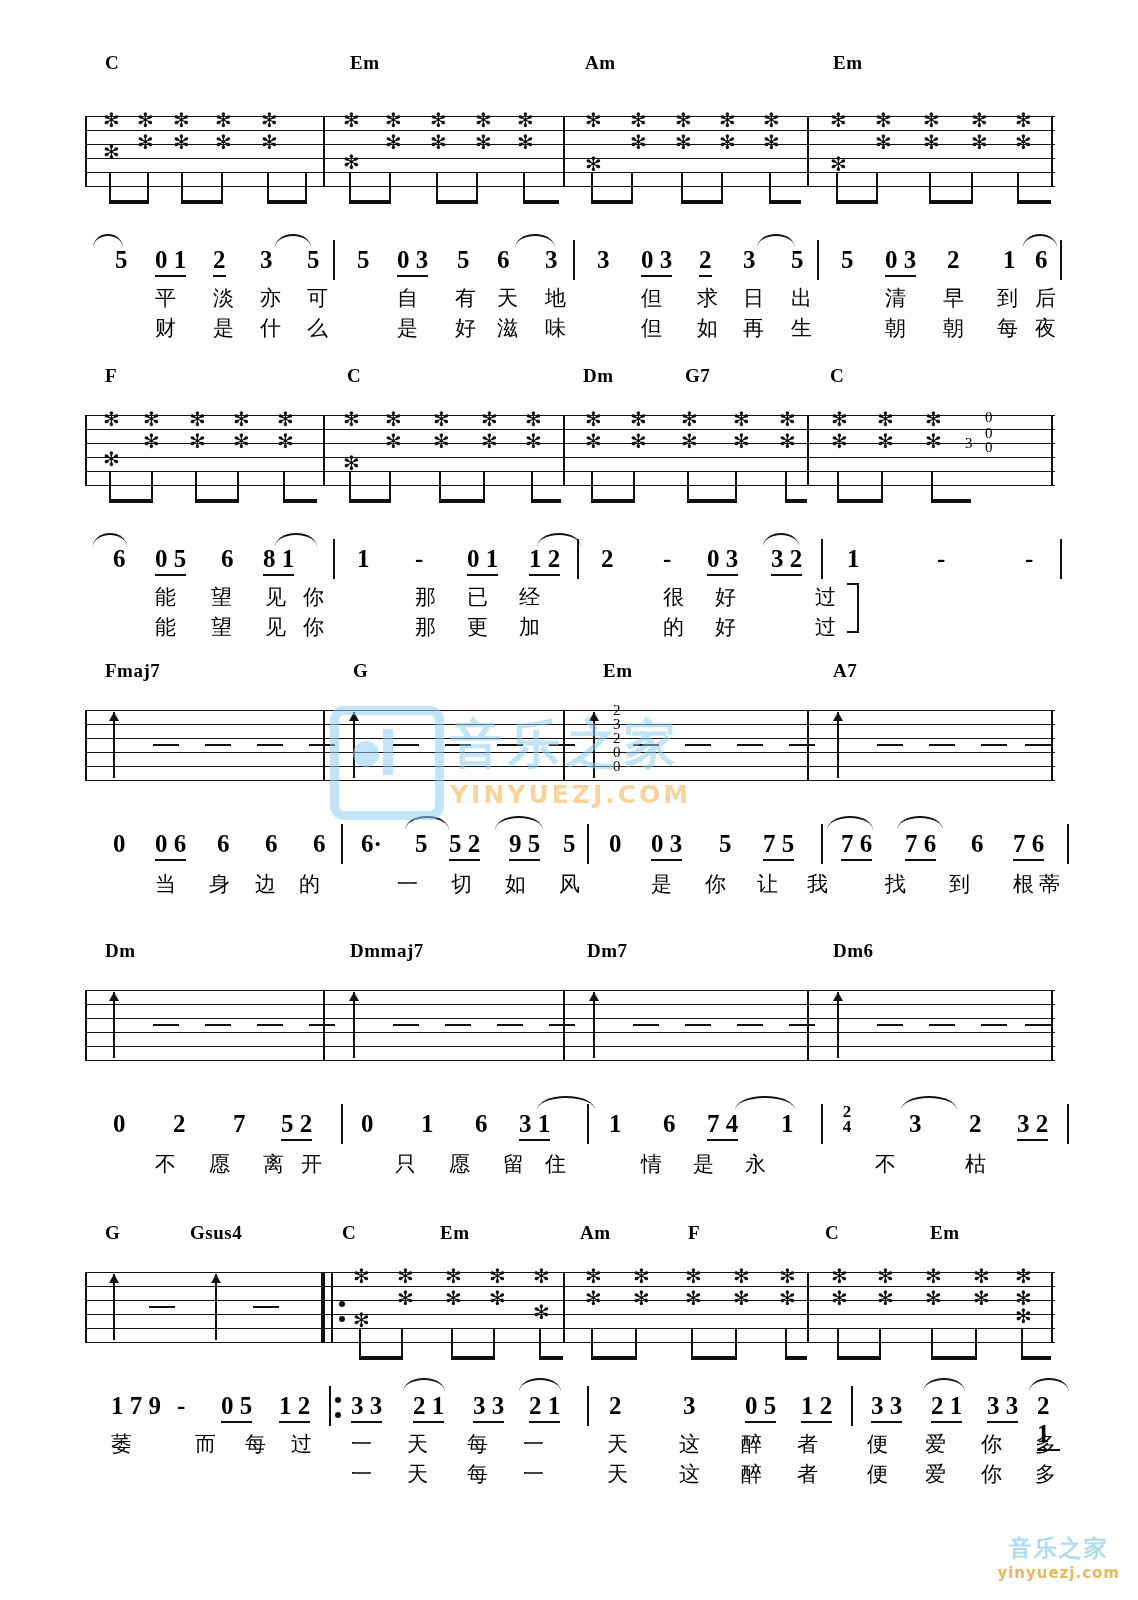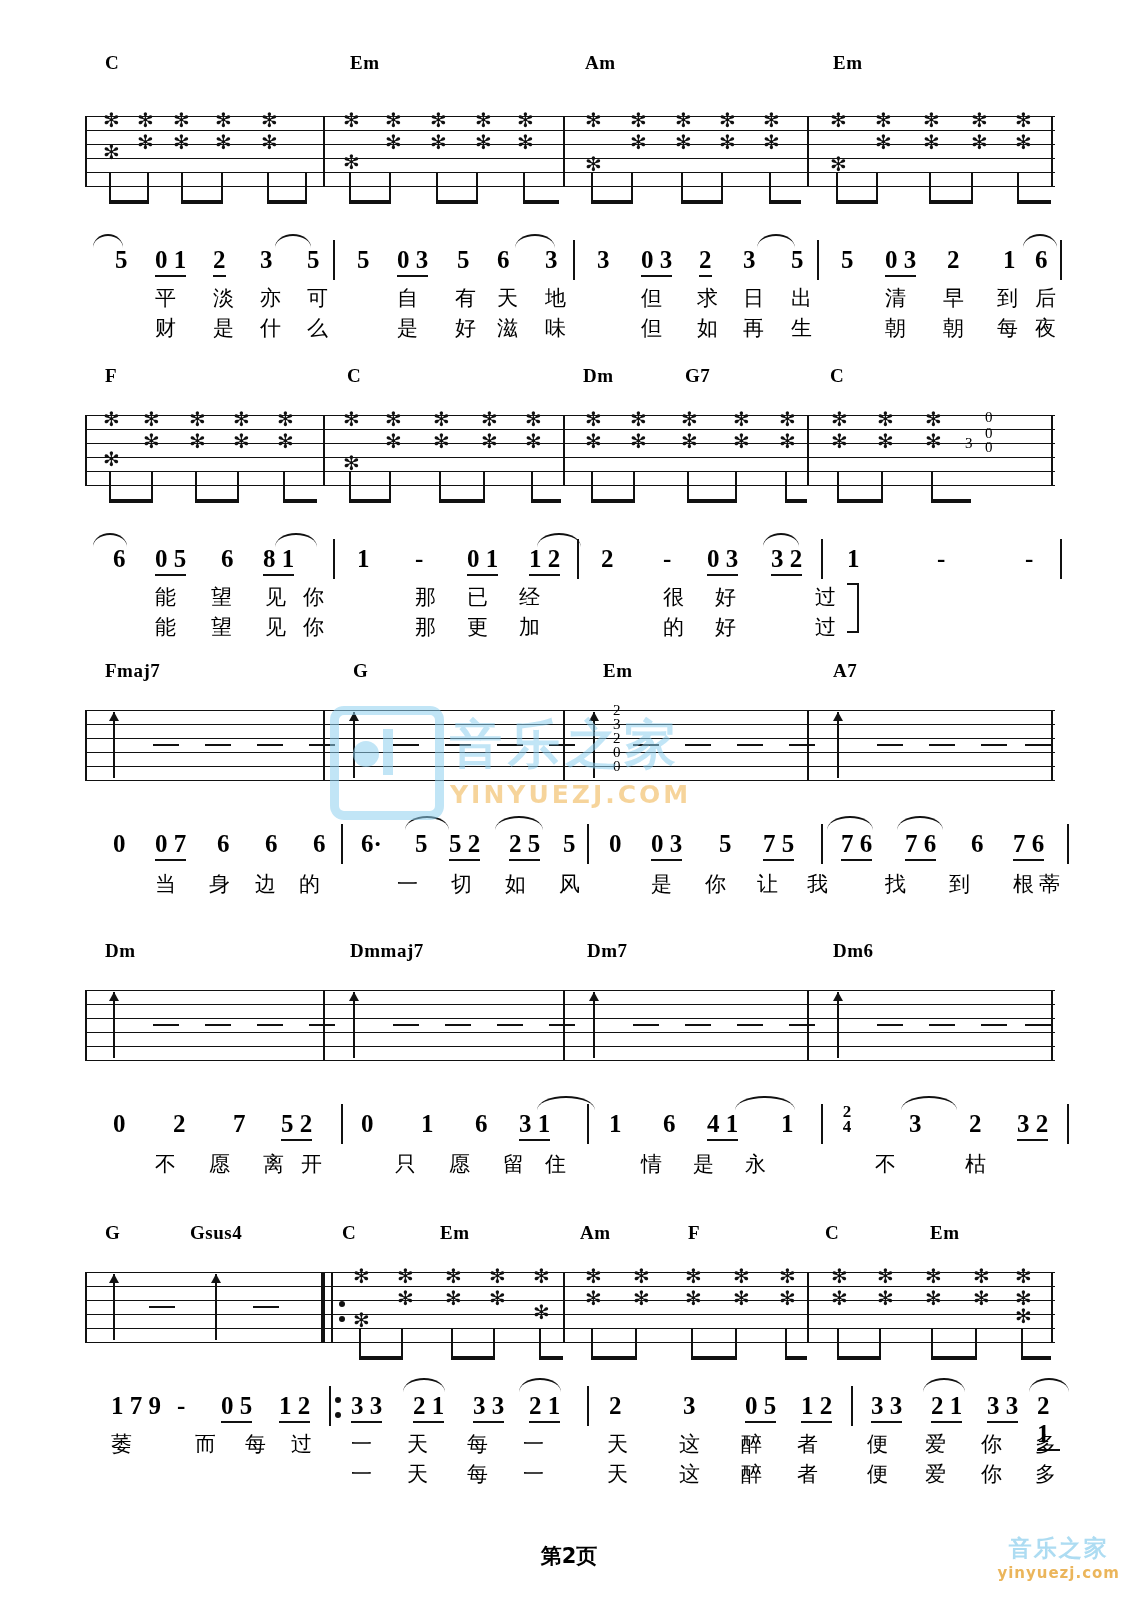--- a/index.html
+++ b/index.html
@@ -431,30 +431,30 @@
         <span class="tabnum" style="left:528px;top:-6px">2</span>
         <span class="tabnum" style="left:528px;top:8px">3</span>
         <span class="tabnum" style="left:528px;top:22px">2</span>
         <span class="tabnum" style="left:528px;top:36px">0</span>
         <span class="tabnum" style="left:528px;top:50px">0</span>
       </div>
     </div>
 
     <div class="numline" style="top:166px">
       <div class="num" style="left:28px;top:4px">0</div>
-      <div class="num under" style="left:70px;top:4px">0 7</div>
+      <div class="num under" style="left:70px;top:4px">0 6</div>
       <div class="num" style="left:132px;top:4px">6</div>
       <div class="num" style="left:180px;top:4px">6</div>
       <div class="num" style="left:228px;top:4px">6</div>
       <div class="vbar" style="left:256px;top:-2px;height:40px"></div>
       <div class="num" style="left:276px;top:4px">6·</div>
       <div class="num" style="left:330px;top:4px">5</div>
       <div class="tie" style="left:320px;top:-10px;width:44px"></div>
       <div class="num under" style="left:364px;top:4px">5 2</div>
-      <div class="num under" style="left:424px;top:4px">2 5</div>
+      <div class="num under" style="left:424px;top:4px">9 5</div>
       <div class="tie" style="left:410px;top:-10px;width:48px"></div>
       <div class="num" style="left:478px;top:4px">5</div>
       <div class="vbar" style="left:502px;top:-2px;height:40px"></div>
       <div class="num" style="left:524px;top:4px">0</div>
       <div class="num under" style="left:566px;top:4px">0 3</div>
       <div class="num" style="left:634px;top:4px">5</div>
       <div class="num under" style="left:678px;top:4px">7 5</div>
       <div class="vbar" style="left:736px;top:-2px;height:40px"></div>
       <div class="tie" style="left:742px;top:-10px;width:46px"></div>
       <div class="num under" style="left:756px;top:4px">7 6</div>
@@ -536,21 +536,21 @@
       <div class="num under" style="left:196px;top:4px">5 2</div>
       <div class="vbar" style="left:256px;top:-2px;height:40px"></div>
       <div class="num" style="left:276px;top:4px">0</div>
       <div class="num" style="left:336px;top:4px">1</div>
       <div class="num" style="left:390px;top:4px">6</div>
       <div class="num under" style="left:434px;top:4px">3 1</div>
       <div class="tie" style="left:452px;top:-10px;width:58px"></div>
       <div class="vbar" style="left:502px;top:-2px;height:40px"></div>
       <div class="num" style="left:524px;top:4px">1</div>
       <div class="num" style="left:578px;top:4px">6</div>
-      <div class="num under" style="left:622px;top:4px">4 1</div>
+      <div class="num under" style="left:622px;top:4px">7 4</div>
       <div class="tie" style="left:650px;top:-10px;width:60px"></div>
       <div class="num" style="left:696px;top:4px">1</div>
       <div class="vbar" style="left:736px;top:-2px;height:40px"></div>
       <div class="timesig" style="left:752px;top:-2px;width:20px">2<br>4</div>
       <div class="num" style="left:824px;top:4px">3</div>
       <div class="tie" style="left:816px;top:-10px;width:56px"></div>
       <div class="num" style="left:884px;top:4px">2</div>
       <div class="num under" style="left:932px;top:4px">3 2</div>
       <div class="vbar" style="left:982px;top:-2px;height:40px"></div>
     </div>
@@ -738,14 +738,13 @@
     <div class="wm-icon"></div>
     <div class="wm-text" style="position:absolute;left:120px;top:10px">音乐之家</div>
     <div class="wm-sub" style="position:absolute;left:120px;top:80px">YINYUEZJ.COM</div>
   </div>
 
   <div class="wm wm2">
     <div class="t1">音乐之家</div>
     <div class="t2">yinyuezj.com</div>
   </div>
 
-  <div class="pagenum">第2页</div>
 </div>
 
 </body></html>

